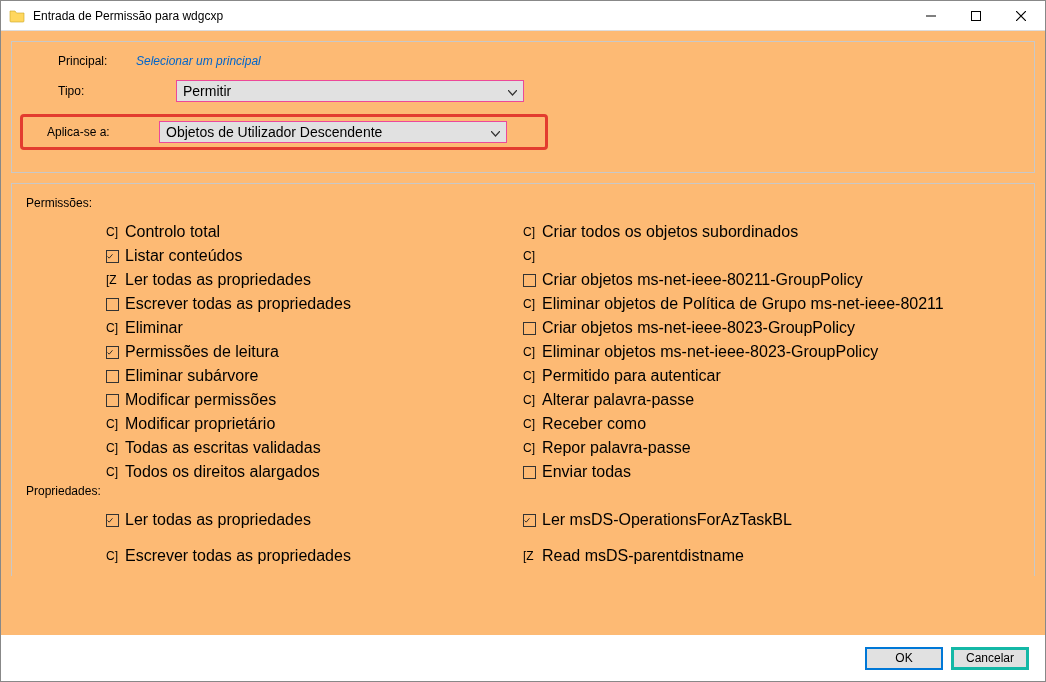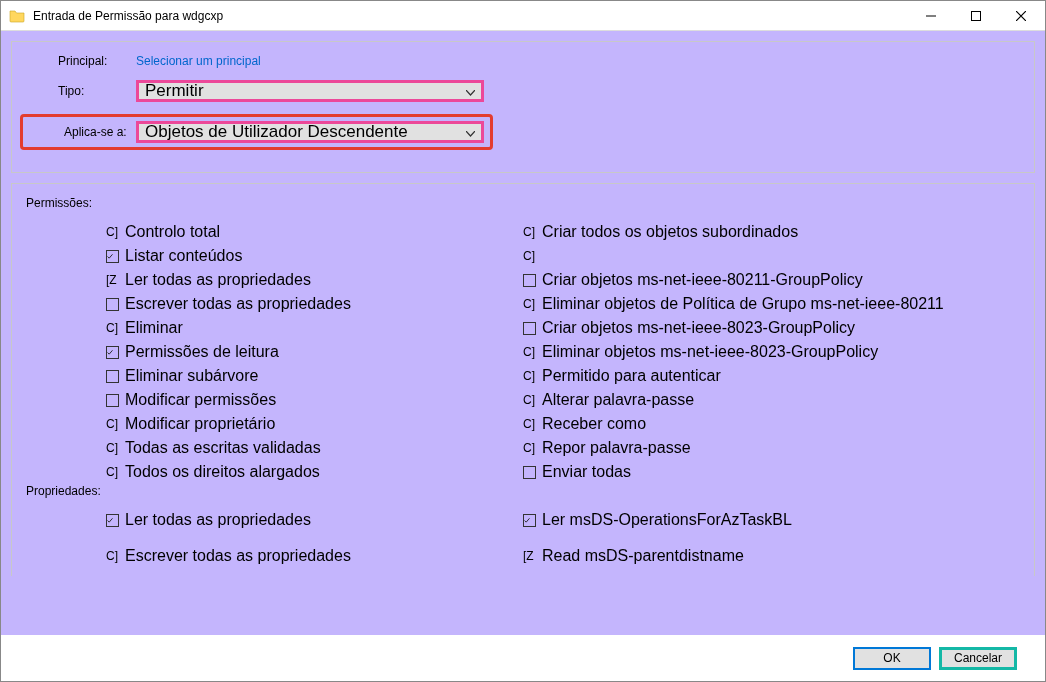--- a/index.html
+++ b/index.html
@@ -1,48 +1,48 @@
 <!DOCTYPE html>
 <html><head>
 <meta charset="utf-8">
 <style>
   * { box-sizing: border-box; margin: 0; padding: 0; }
   html, body { width: 1046px; height: 682px; font-family: "Segoe UI", Tahoma, sans-serif; font-size: 12px; background: #fff; color: #000; overflow: hidden; }
-  .window { width: 1046px; height: 682px; border: 1px solid #888; display: flex; flex-direction: column; background: #c4b5fd; }
+  .window { width: 1046px; height: 682px; border: 1px solid #888; display: flex; flex-direction: column; background: #fdba74; }
   .titlebar { height: 30px; display: flex; align-items: center; padding: 0 2px 0 8px; background: #fff; border-bottom: 1px solid #ddd; }
   .titlebar .icon { width: 16px; height: 16px; margin-right: 8px; }
   .titlebar .title { flex: 1; font-size: 12px; }
   .winbtns { display: flex; }
   .winbtn { width: 45px; height: 29px; display: flex; align-items: center; justify-content: center; }
   .content { flex: 1; position: relative; padding: 10px 10px 0 10px; overflow: hidden; }
   .scrollarea { position: absolute; left: 10px; right: 10px; top: 10px; bottom: 0; overflow-y: auto; overflow-x: hidden; }
   
   ::-webkit-scrollbar { width: 16px; }
   ::-webkit-scrollbar-track { background: #f0f0f0; }
   ::-webkit-scrollbar-thumb { background: #c2c2c2; border: 3px solid #f0f0f0; border-radius: 0; }
   .group { border: 1px solid #c8c8c8; margin-bottom: 10px; padding: 12px 14px 18px 14px; }
   .formrow { display: flex; align-items: center; margin-bottom: 12px; }
   .formrow .lbl { width: 78px; font-size: 12px; margin-left: 32px; }
-  .formrow .link { color: #0066cc; cursor: pointer; }
-  .select { width: 348px; height: 22px; border: 3px solid #ec4899; background: #e1e1e1; display: flex; align-items: center; padding: 0 6px; position: relative; font-size: 17px; }
+  .formrow .link { color: #0066cc; cursor: pointer; font-style: italic; }
+  .select { width: 348px; height: 22px; border: 1px solid #ec4899; background: #e1e1e1; display: flex; align-items: center; padding: 0 6px; position: relative; font-size: 14px; margin-left: 40px; }
   .select .chev { position: absolute; right: 6px; top: 50%; transform: translateY(-50%); }
-  .highlightrow { display: flex; align-items: center; border: 3px solid #e33c2f; border-radius: 4px; padding: 4px 6px; margin-left: -6px; margin-bottom: 4px; width: 473px; justify-content: flex-end; }
+  .highlightrow { display: flex; align-items: center; border: 3px solid #e33c2f; border-radius: 4px; padding: 4px 24px; margin-left: -6px; margin-bottom: 4px; width: 528px; }
   .highlightrow .lbl { width: 72px; }
   .sectionLabel { font-size: 12px; margin-bottom: 10px; }
   .cols { display: flex; }
   .col { flex: 1; }
   .permrow { display: flex; align-items: center; height: 24px; padding-left: 80px; }
   .col2 .permrow { padding-left: 0; }
   .checkbox { width: 13px; height: 13px; border: 1px solid #333; margin-right: 6px; display: inline-flex; align-items: center; justify-content: center; flex-shrink: 0; }
   .checkbox.checked::after { content: ""; width: 9px; height: 9px; display: block; background: none; }
   .checkbox.checked svg { display: block; }
   .checkbox svg { display: none; width: 11px; height: 11px; }
   .pglyph { width: 13px; margin-right: 6px; font-size: 12px; font-family: "Segoe UI", sans-serif; text-align: left; flex-shrink: 0; }
   .permlabel { font-size: 16px; }
-  .footer { height: 46px; border-top: none; display: flex; justify-content: flex-end; align-items: center; padding: 0 28px; gap: 8px; background: #fff; }
+  .footer { height: 46px; border-top: none; display: flex; justify-content: flex-end; align-items: center; padding: 0 16px; gap: 8px; background: #fff; }
   .btn { min-width: 78px; height: 23px; border: 3px solid #14b8a6; background: #e1e1e1; font-size: 12px; display: flex; align-items: center; justify-content: center; cursor: pointer; }
   .btn.default { border: 2px solid #0078d7; }
   .proprow-spacing { margin-top: 0; }
 </style>
 </head>
 <body>
 
 <div class="window">
 
   <div class="titlebar">

